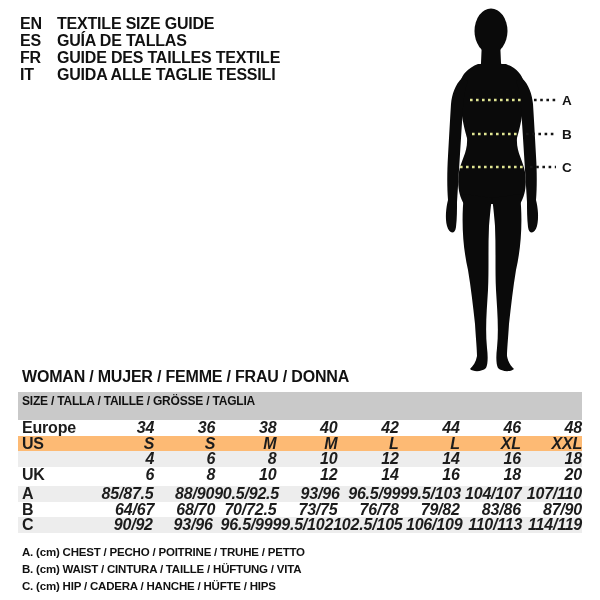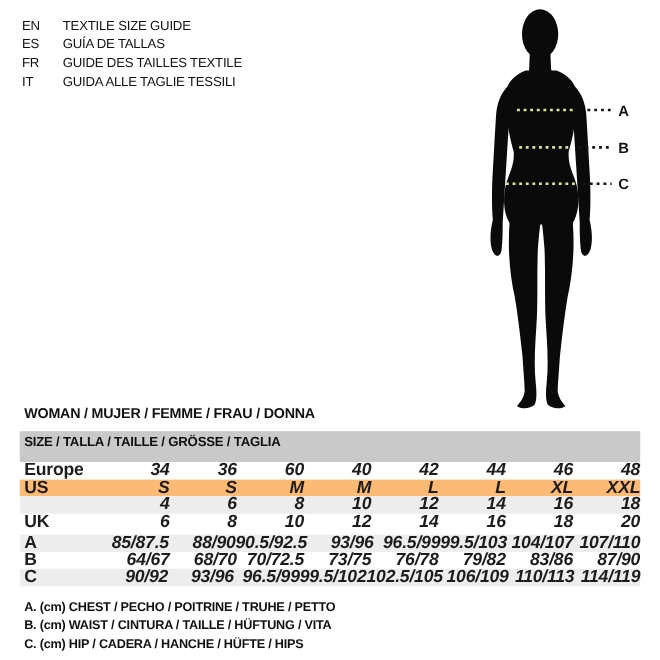--- a/index.html
+++ b/index.html
@@ -5,28 +5,28 @@
   html,body{margin:0;padding:0;}
   body{
     width:600px;height:600px;background:#ffffff;position:relative;
     font-family:"Liberation Sans","DejaVu Sans",sans-serif;
     color:#111;overflow:hidden;
     -webkit-font-smoothing:antialiased;
   }
 
   
   .langs{position:absolute;left:20px;top:15px;}
-  .lang{display:flex;height:17px;line-height:17px;font-size:12px;font-weight:normal;letter-spacing:-0.2px;align-items:flex-end;}
+  .lang{display:flex;height:17px;line-height:17px;font-size:16px;font-weight:bold;letter-spacing:-0.2px;align-items:flex-end;}
   .lang .code{width:37px;flex:0 0 37px;}
 
   
   .figure-wrap{position:absolute;left:430px;top:4px;width:150px;height:368px;}
 
   
-  .woman-title{position:absolute;left:22px;top:368px;font-size:13px;font-weight:bold;letter-spacing:-0.2px;}
+  .woman-title{position:absolute;left:22px;top:368px;font-size:16px;font-weight:bold;letter-spacing:-0.2px;}
 
   
   .size-table{position:absolute;left:18px;top:392px;width:564px;}
   .thead{height:28px;line-height:18px;font-size:12px;font-weight:bold;padding-left:4px;letter-spacing:-0.2px;}
   .tr{display:flex;height:15.5px;line-height:15.5px;font-size:16px;font-weight:bold;letter-spacing:-0.2px;color:#1c1c1c;}
   .tr.gap{margin-bottom:4px;}
   .tl{width:71px;flex:0 0 71px;padding-left:4px;text-align:left;}
   .td{flex:1;text-align:right;font-style:italic;}
 
   
@@ -139,21 +139,21 @@
 
 <div class="woman-title">WOMAN / MUJER / FEMME / FRAU / DONNA</div>
 
 <div class="size-table">
   <div class="thead" style="background:#c9c9c9;">SIZE / TALLA / TAILLE / GRÖSSE / TAGLIA</div>
 
   <div class="tr">
     <span class="tl">Europe</span>
     <span class="td">34</span>
     <span class="td">36</span>
-    <span class="td">60</span>
+    <span class="td">38</span>
     <span class="td">40</span>
     <span class="td">42</span>
     <span class="td">44</span>
     <span class="td">46</span>
     <span class="td">48</span>
   </div>
 
   <div class="tr" style="background:#fdba74;">
     <span class="tl">US</span>
     <span class="td">S</span>

